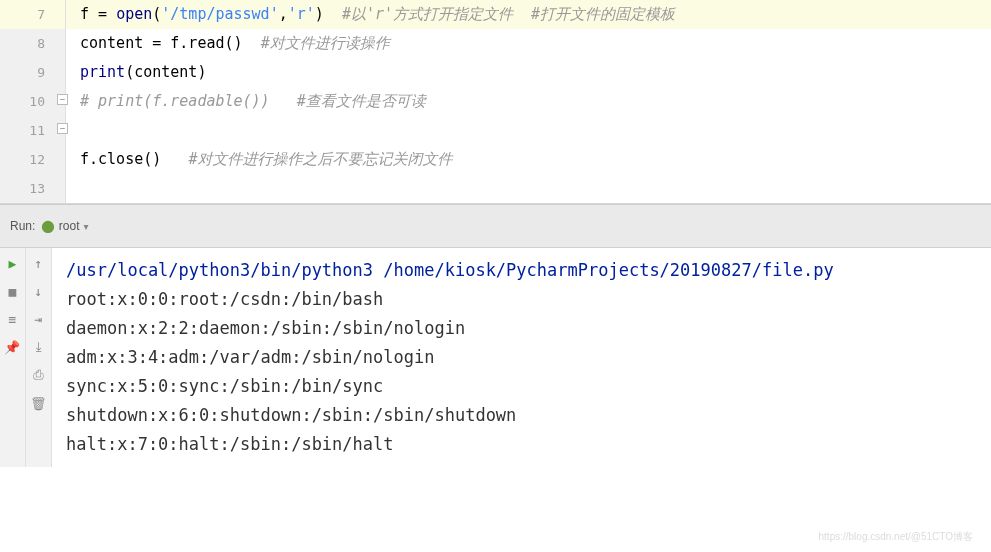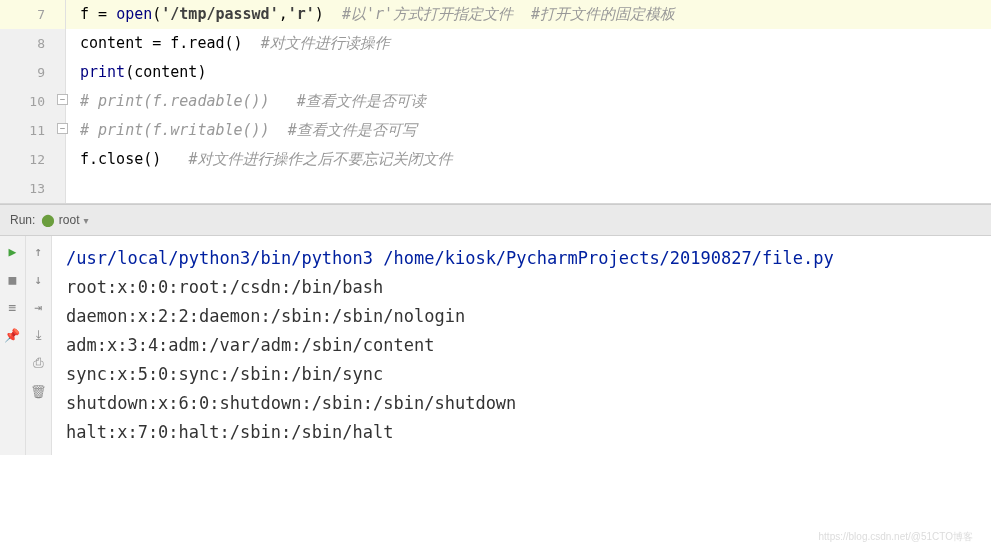--- a/index.html
+++ b/index.html
@@ -54,27 +54,27 @@
       width: 11px;
       height: 11px;
       border: 1px solid #bbb;
       background: #fff;
       font-size: 9px;
       line-height: 9px;
       text-align: center;
       color: #888;
     }
     .builtin { color: #000080; }
-    .str { color: #404040; font-weight: bold; }
+    .str { color: #3b82f6; font-weight: normal; }
     .comment { color: #999999; font-style: italic; }
     .run-panel {
       border-top: 1px solid #cccccc;
     }
     .run-header {
-      height: 31px;
+      height: 43px;
       display: flex;
       align-items: center;
       background: #eaeaea;
       border-bottom: 1px solid #d0d0d0;
       padding-left: 8px;
       font-size: 12px;
       color: #555;
       font-family: sans-serif;
     }
     .run-header .py-icon {
@@ -150,21 +150,21 @@
       <div class="gutter-line">10</div>
       <div class="gutter-line">11</div>
       <div class="gutter-line">12</div>
       <div class="gutter-line">13</div>
     </div>
   <div class="code-area" id="code-area">
       <div class="code-line current"><span>f = </span><span class="builtin">open</span><span>(</span><span class="str">'/tmp/passwd'</span><span>,</span><span class="str">'r'</span><span>)  </span><span class="comment">#以'r'方式打开指定文件  #打开文件的固定模板</span></div>
       <div class="code-line"><span>content = f.read()  </span><span class="comment">#对文件进行读操作</span></div>
       <div class="code-line"><span class="builtin">print</span><span>(content)</span></div>
       <div class="code-line"><div class="fold-marker">−</div><span class="comment"># print(f.readable())   #查看文件是否可读</span></div>
-      <div class="code-line"><div class="fold-marker">−</div><span class="comment"># print(f.writable())  #查看文件是否可写</span></div>
+      <div class="code-line"><div class="fold-marker">−</div></div>
       <div class="code-line"><span>f.close()   </span><span class="comment">#对文件进行操作之后不要忘记关闭文件</span></div>
       <div class="code-line"></div>
     </div>
 </div>
 
 <div class="run-panel">
   <div class="run-header">
     <span class="run-label">Run:</span>
     <span class="py-icon">⬤</span>
     <span>root</span>
@@ -182,21 +182,21 @@
       <div class="tb-btn">↓</div>
       <div class="tb-btn">⇥</div>
       <div class="tb-btn">⤓</div>
       <div class="tb-btn">⎙</div>
       <div class="tb-btn">🗑</div>
     </div>
     <div class="output" id="output">
         <div class="cmd">/usr/local/python3/bin/python3  /home/kiosk/PycharmProjects/20190827/file.py</div>
         <div class="line">root:x:0:0:root:/csdn:/bin/bash</div>
         <div class="line">daemon:x:2:2:daemon:/sbin:/sbin/nologin</div>
-        <div class="line">adm:x:3:4:adm:/var/adm:/sbin/content</div>
+        <div class="line">adm:x:3:4:adm:/var/adm:/sbin/nologin</div>
         <div class="line">sync:x:5:0:sync:/sbin:/bin/sync</div>
         <div class="line">shutdown:x:6:0:shutdown:/sbin:/sbin/shutdown</div>
         <div class="line">halt:x:7:0:halt:/sbin:/sbin/halt</div>
       </div>
   </div>
 </div>
 
 <div class="watermark">https://blog.csdn.net/@51CTO博客</div>
 
 </body></html>

